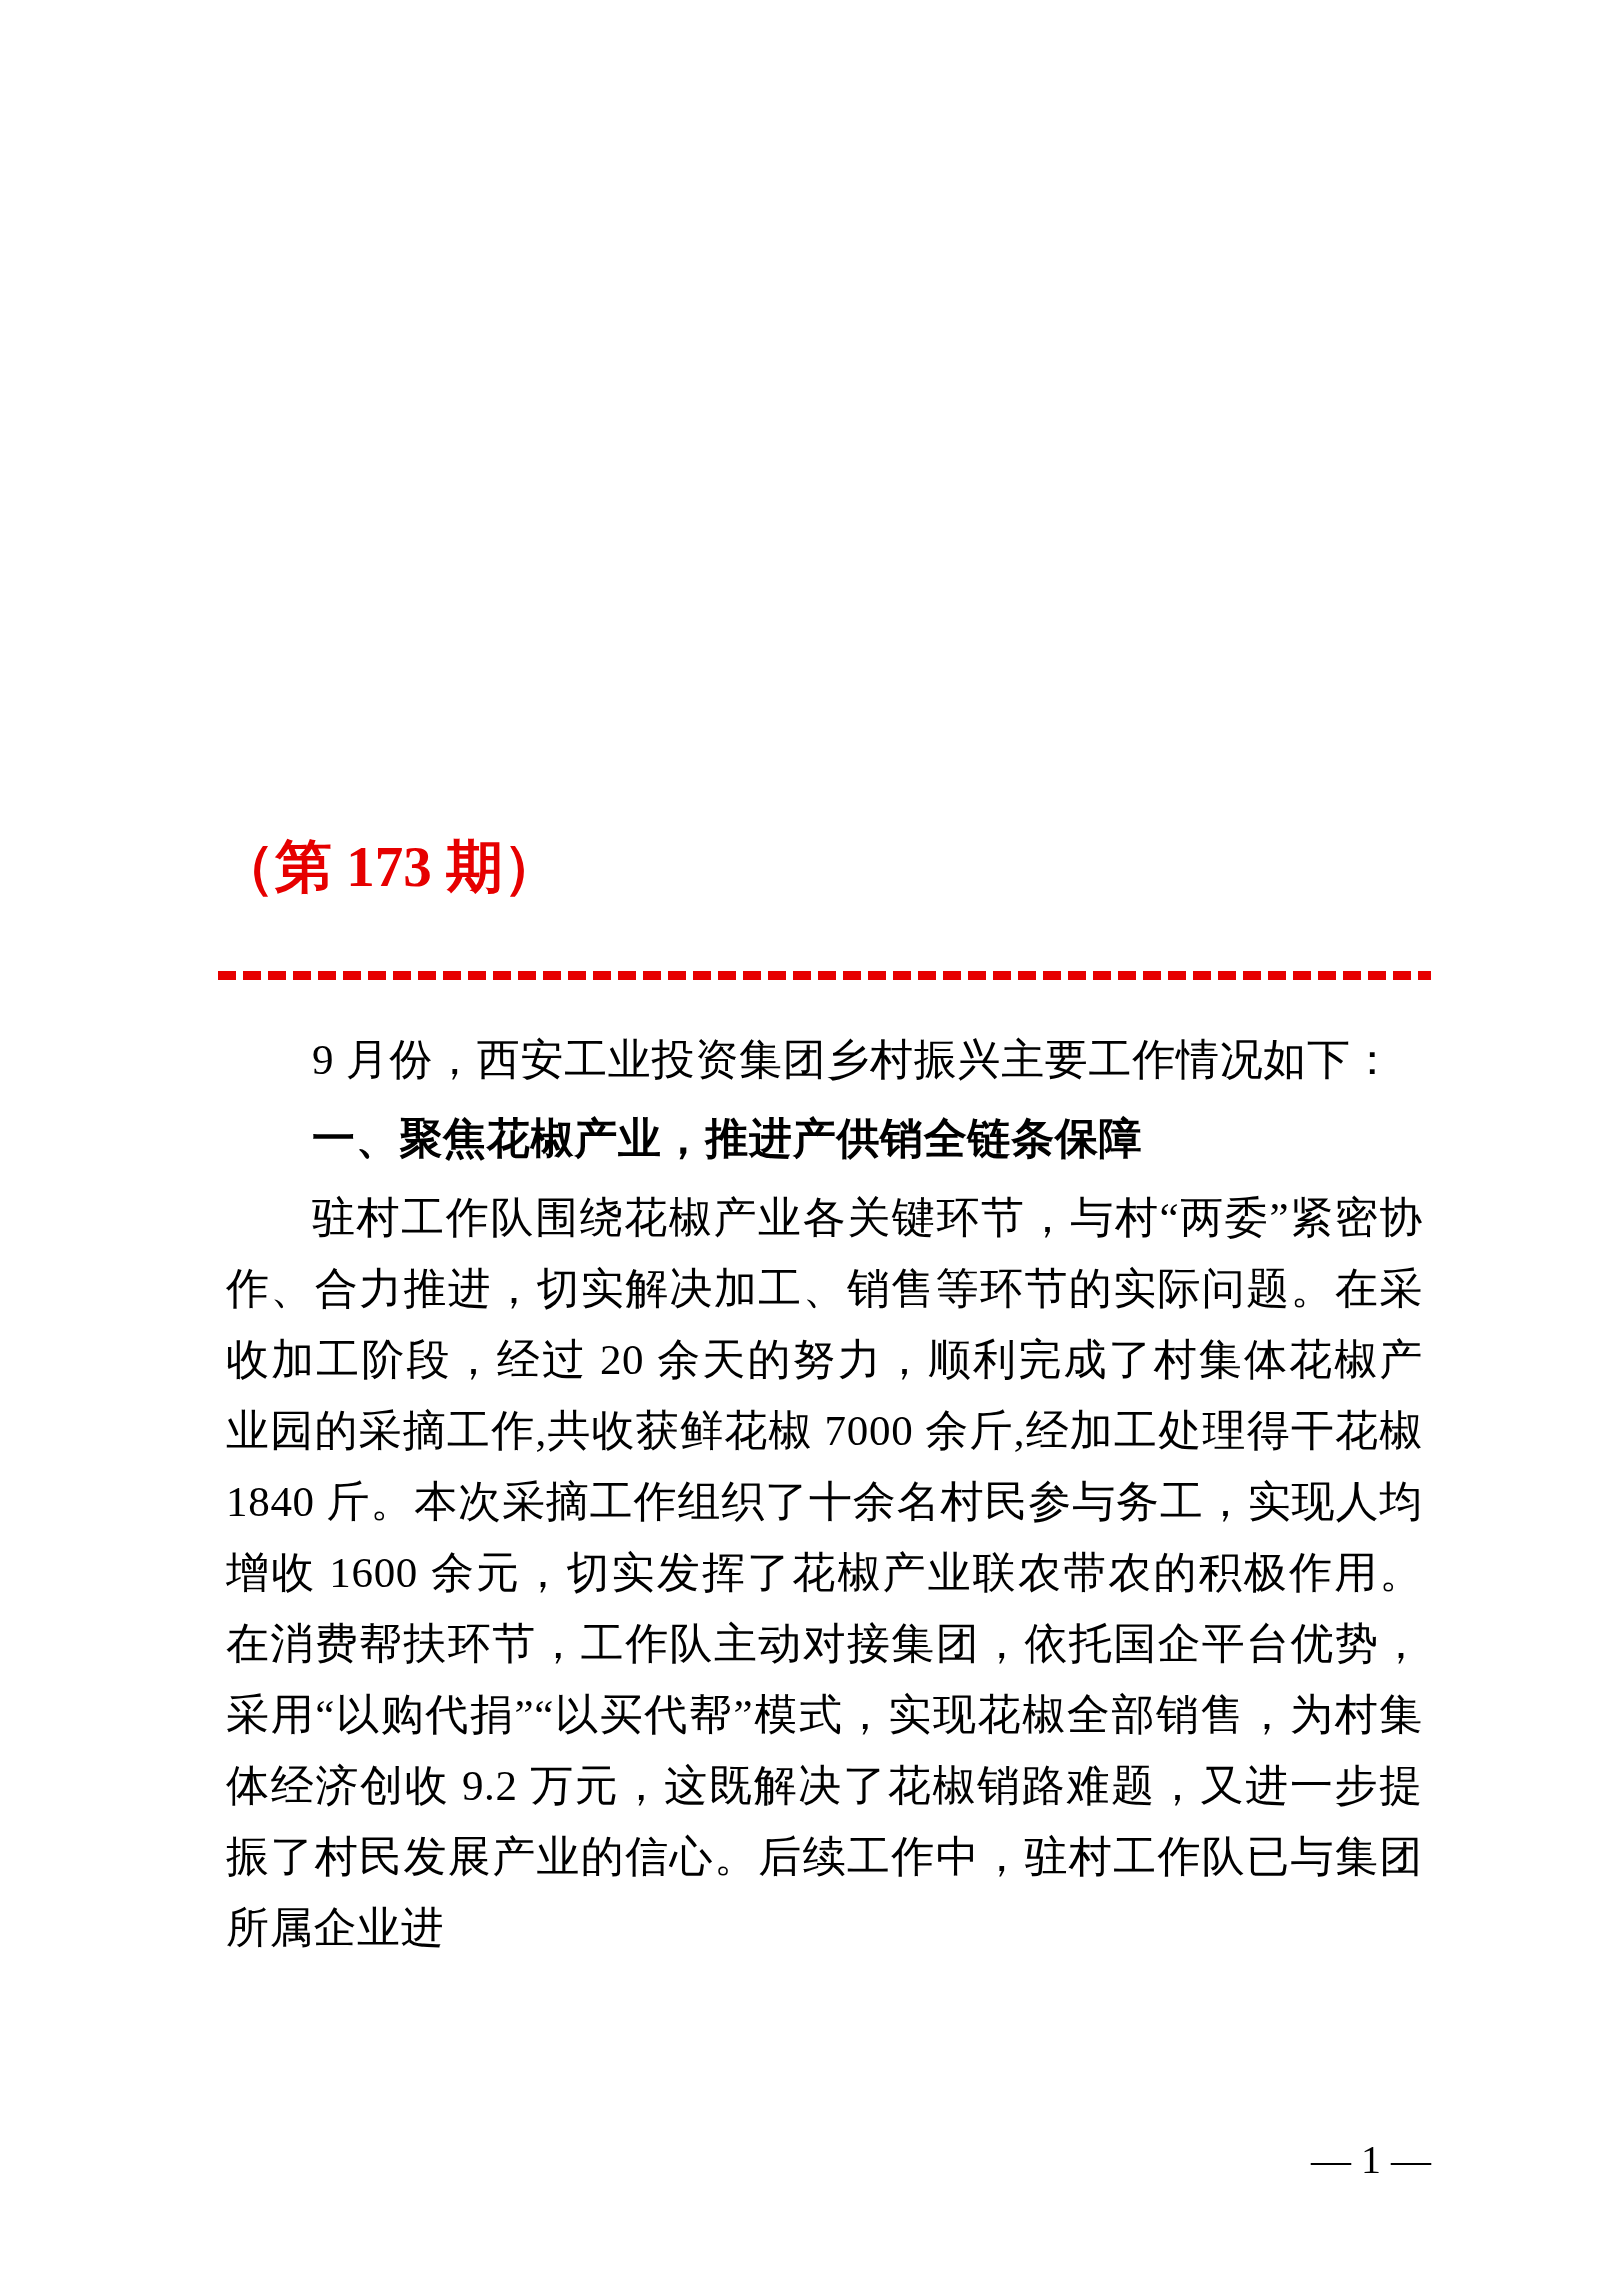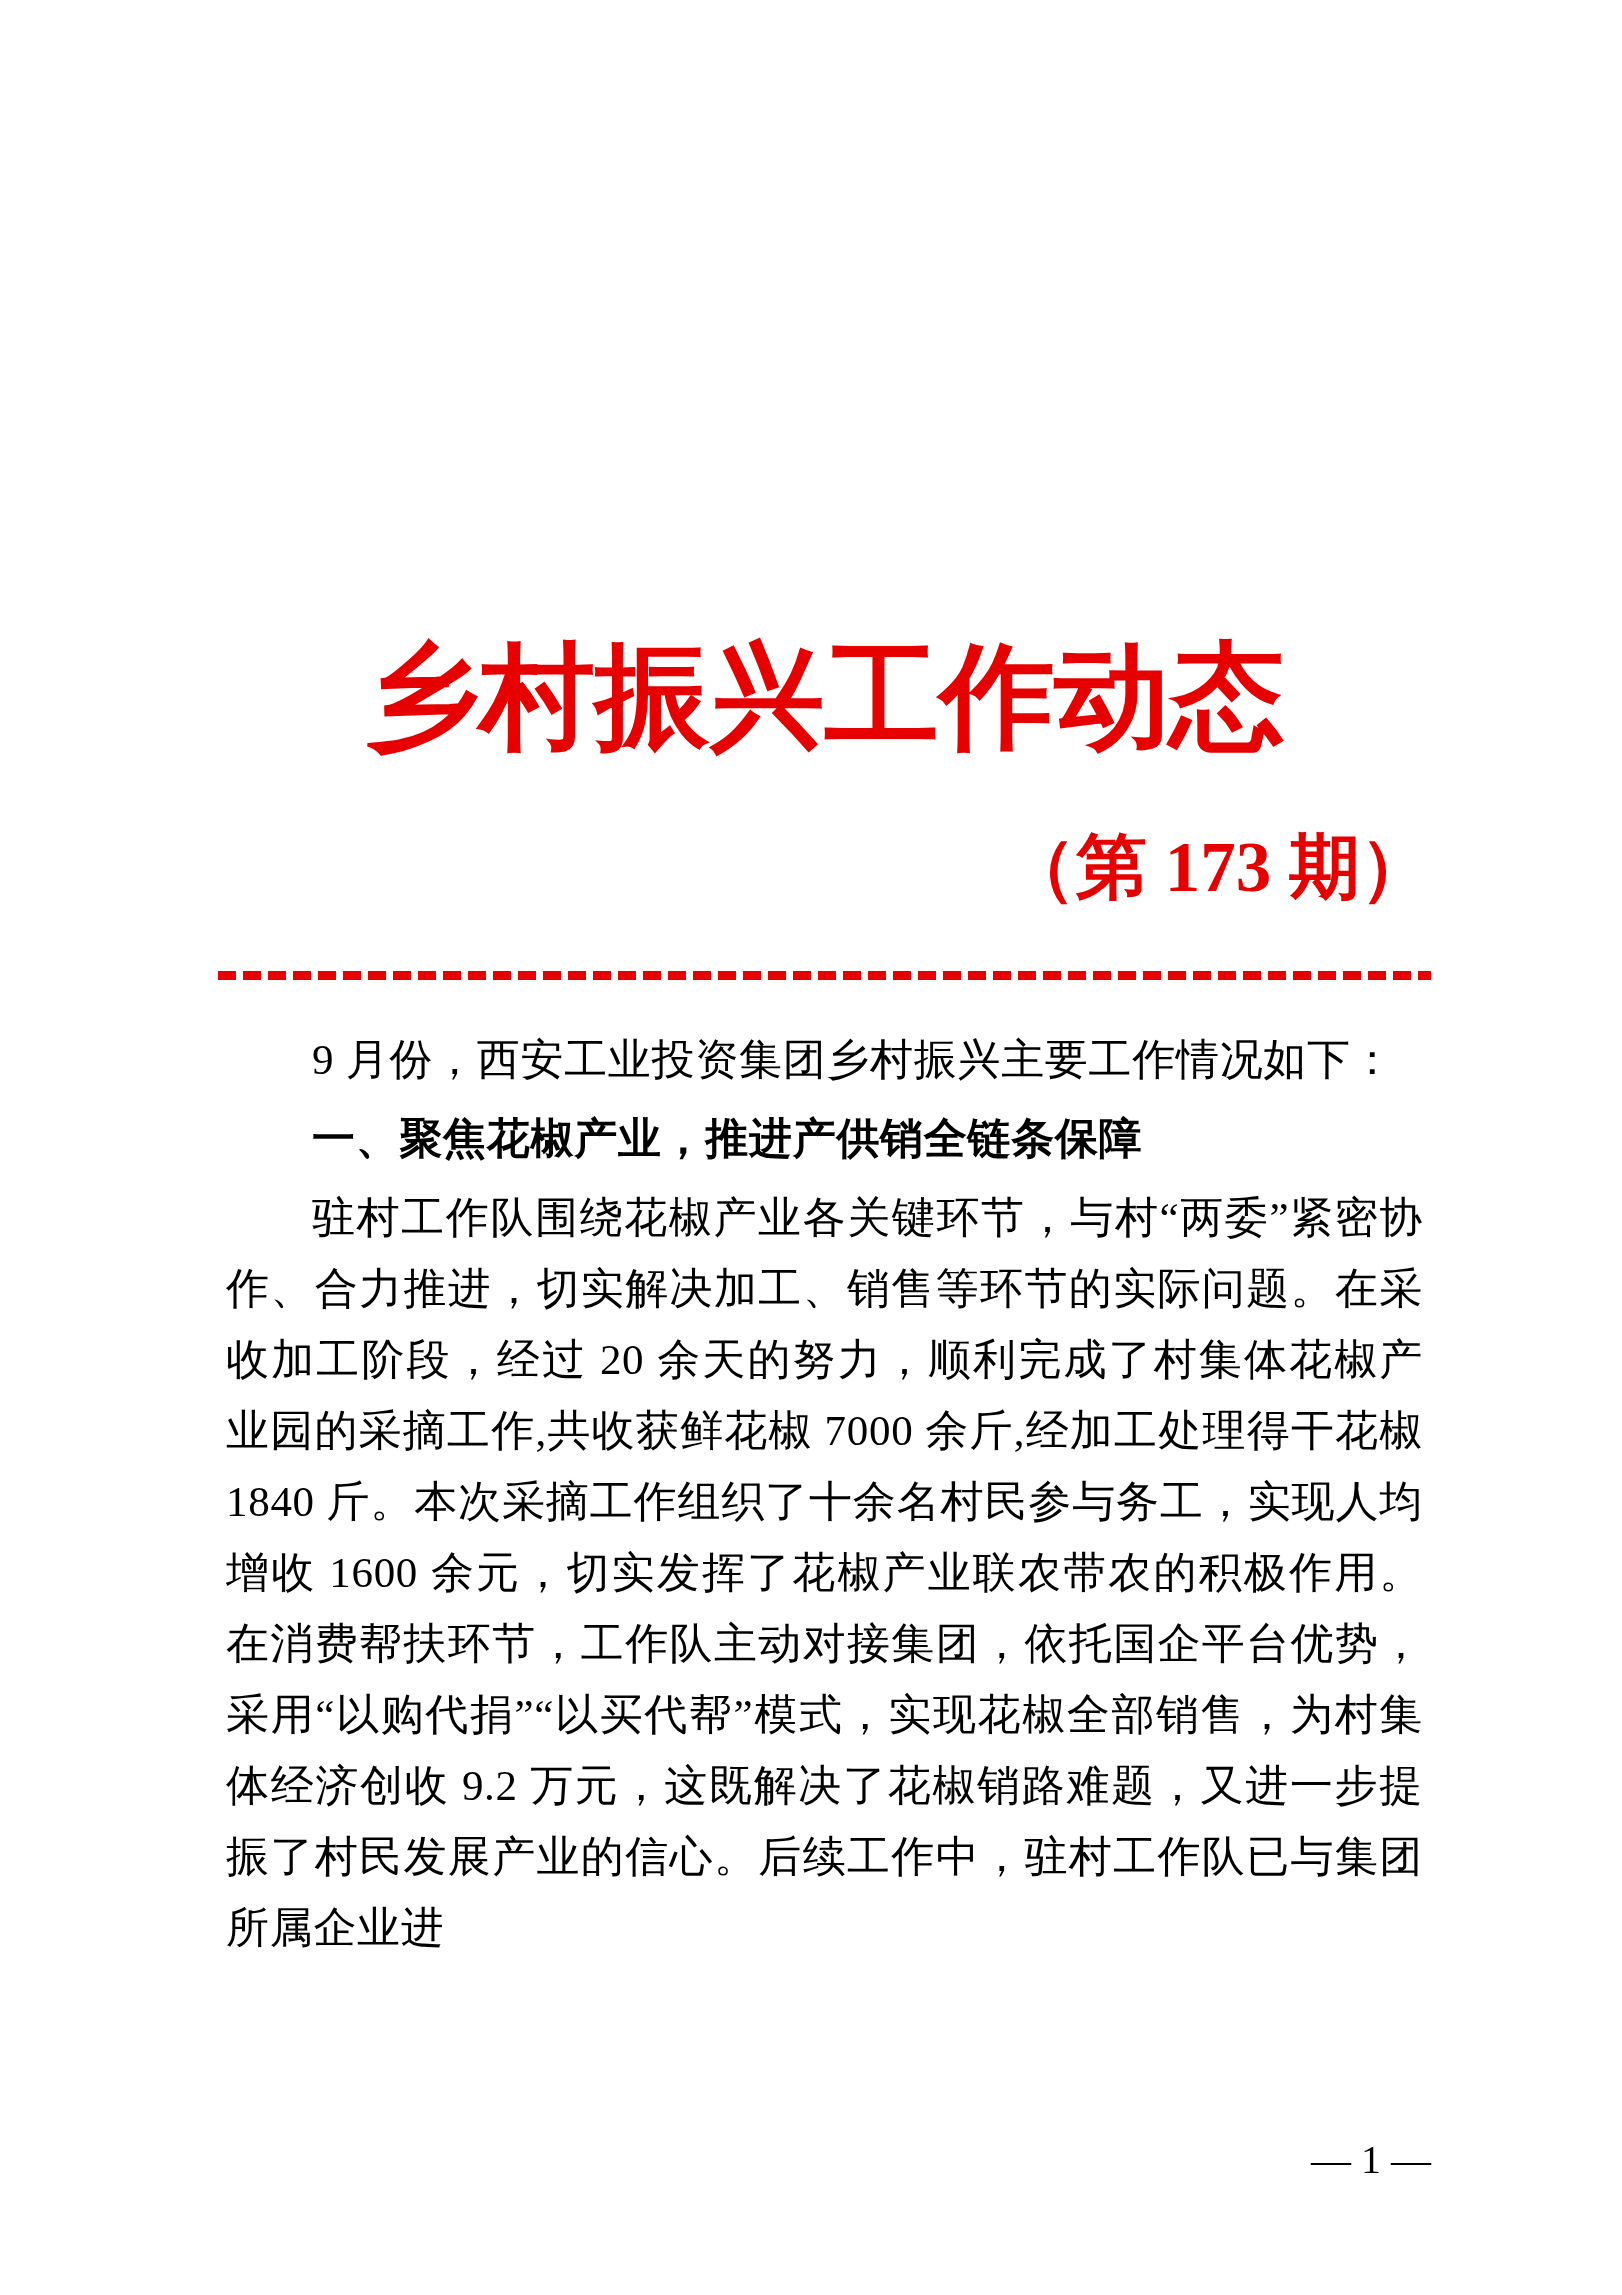--- a/index.html
+++ b/index.html
@@ -27,22 +27,22 @@
     font-weight: bold;
     color: #e60000;
     letter-spacing: 0px;
     white-space: nowrap;
   }
   .doc-issue {
     position: absolute;
     top: 826px;
     left: 218px;
     width: 1213px;
-    text-align: right;
-    font-size: 71px;
+    text-align: left;
+    font-size: 57px;
     line-height: 82px;
     font-weight: bold;
     color: #e60000;
     white-space: nowrap;
   }
   .red-divider {
     position: absolute;
     top: 971px;
     left: 218px;
     width: 1213px;
@@ -89,21 +89,20 @@
     line-height: 50px;
     color: #000000;
     white-space: nowrap;
   }
 </style>
 </head>
 <body>
 
 <div class="page">
 
-  <div class="doc-title">乡村振兴工作动态</div>
 
   <div class="doc-issue">（第 173 期）</div>
 
   <div class="red-divider"></div>
 
   <div class="doc-body">
     <p class="intro-line">9 月份，西安工业投资集团乡村振兴主要工作情况如下：</p>
     <p class="section-heading">一、聚焦花椒产业，推进产供销全链条保障</p>
     <p class="body-paragraph">驻村工作队围绕花椒产业各关键环节，与村“两委”紧密协作、合力推进，切实解决加工、销售等环节的实际问题。在采收加工阶段，经过 20 余天的努力，顺利完成了村集体花椒产业园的采摘工作,共收获鲜花椒 7000 余斤,经加工处理得干花椒 1840 斤。本次采摘工作组织了十余名村民参与务工，实现人均增收 1600 余元，切实发挥了花椒产业联农带农的积极作用。在消费帮扶环节，工作队主动对接集团，依托国企平台优势，采用“以购代捐”“以买代帮”模式，实现花椒全部销售，为村集体经济创收 9.2 万元，这既解决了花椒销路难题，又进一步提振了村民发展产业的信心。后续工作中，驻村工作队已与集团所属企业进</p>
   </div>

